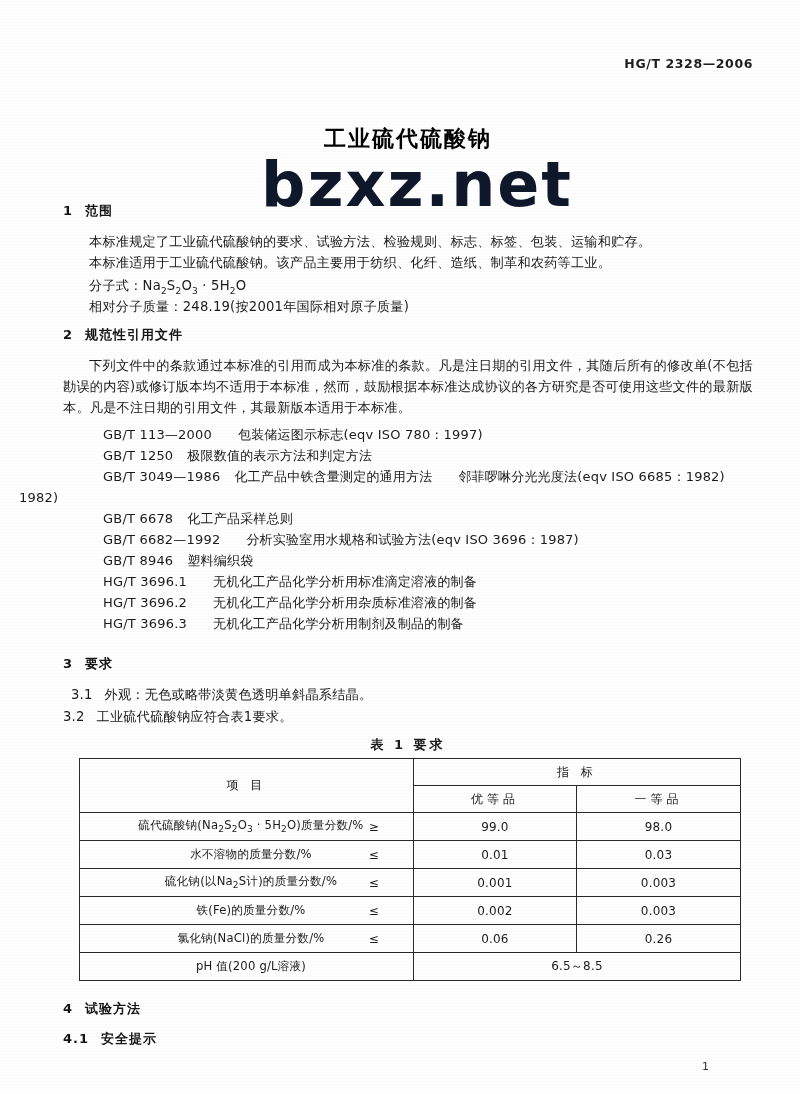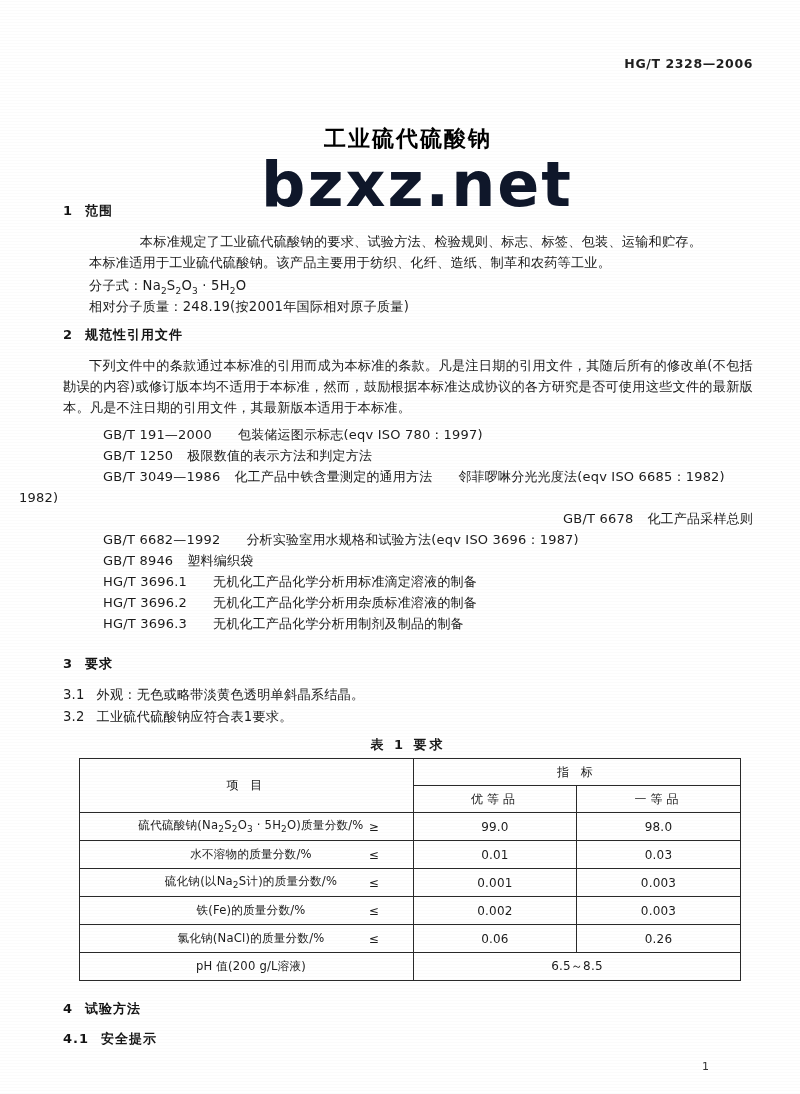--- a/index.html
+++ b/index.html
@@ -166,48 +166,48 @@
     <div class="content">
 
       <div class="hdr">HG/T 2328—2006</div>
 
       <div class="title">工业硫代硫酸钠</div>
 
       <div class="sec" style="top:202px;">
         <span class="num">1</span><span>范围</span>
       </div>
 
-      <div class="para indent" style="top:231px;text-align:center;">本标准规定了工业硫代硫酸钠的要求、试验方法、检验规则、标志、标签、包装、运输和贮存。</div>
+      <div class="para indent" style="top:231px;">本标准规定了工业硫代硫酸钠的要求、试验方法、检验规则、标志、标签、包装、运输和贮存。</div>
       <div class="para indent" style="top:252px;">本标准适用于工业硫代硫酸钠。该产品主要用于纺织、化纤、造纸、制革和农药等工业。</div>
 
       <div class="para" style="top:275px; text-indent:26px;">
         <span>分子式：</span><span>Na<sub>2</sub>S<sub>2</sub>O<sub>3</sub> · 5H<sub>2</sub>O</span>
       </div>
       <div class="para" style="top:296px; text-indent:26px;">
         <span>相对分子质量：</span><span>248.19(按2001年国际相对原子质量)</span>
       </div>
 
       <div class="sec" style="top:326px;">
         <span class="num">2</span><span>规范性引用文件</span>
       </div>
 
       <div class="para indent" style="top:355px; text-align:justify;">下列文件中的条款通过本标准的引用而成为本标准的条款。凡是注日期的引用文件，其随后所有的修改单(不包括勘误的内容)或修订版本均不适用于本标准，然而，鼓励根据本标准达成协议的各方研究是否可使用这些文件的最新版本。凡是不注日期的引用文件，其最新版本适用于本标准。</div>
 
       <div class="ref" style="top:424px;">
-        <span class="pad"></span><span>GB/T 191—2000</span><span class="gapmd"></span><span>包装储运图示标志(eqv ISO 780：1997)</span>
+        <span class="pad"></span><span>GB/T 113—2000</span><span class="gapmd"></span><span>包装储运图示标志(eqv ISO 780：1997)</span>
       </div>
       <div class="ref" style="top:445px;">
         <span class="pad"></span><span>GB/T 1250</span><span class="gapsm"></span><span>极限数值的表示方法和判定方法</span>
       </div>
       <div class="ref" style="top:466px;">
         <span class="pad"></span><span>GB/T 3049—1986</span><span class="gapsm"></span><span>化工产品中铁含量测定的通用方法</span><span class="gapmd"></span><span>邻菲啰啉分光光度法(eqv ISO 6685：1982)</span>
       </div>
       <div class="ref" style="top:487px; left:-44px; width:740px;"></div>
 
-      <div class="ref" style="top:508px;text-align:right;">
+      <div class="ref" style="top:508px;">
         <span class="pad"></span><span>GB/T 6678</span><span class="gapsm"></span><span>化工产品采样总则</span>
       </div>
       <div class="ref" style="top:529px;">
         <span class="pad"></span><span>GB/T 6682—1992</span><span class="gapmd"></span><span>分析实验室用水规格和试验方法(eqv ISO 3696：1987)</span>
       </div>
       <div class="ref" style="top:550px;">
         <span class="pad"></span><span>GB/T 8946</span><span class="gapsm"></span><span>塑料编织袋</span>
       </div>
       <div class="ref" style="top:571px;">
         <span class="pad"></span><span>HG/T 3696.1</span><span class="gapmd"></span><span>无机化工产品化学分析用标准滴定溶液的制备</span>
@@ -217,21 +217,21 @@
       </div>
       <div class="ref" style="top:613px;">
         <span class="pad"></span><span>HG/T 3696.3</span><span class="gapmd"></span><span>无机化工产品化学分析用制剂及制品的制备</span>
       </div>
 
       <div class="ref" style="top:487px; left:-44px;">1982)</div>
 
       <div class="sec" style="top:655px;">
         <span class="num">3</span><span>要求</span>
       </div>
-      <div class="para" style="top:684px;">
+      <div class="para" style="top:684px;margin-left:8px;">
         <span class="num" style="margin-right:12px;">3.1</span><span>外观：无色或略带淡黄色透明单斜晶系结晶。</span>
       </div>
       <div class="para" style="top:706px;">
         <span class="num" style="margin-right:12px;margin-top:22px;">3.2</span><span>工业硫代硫酸钠应符合表1要求。</span>
       </div>
 
       <div class="tbl-cap">表 1   要求</div>
 
       <table class="req">
         <tbody>

